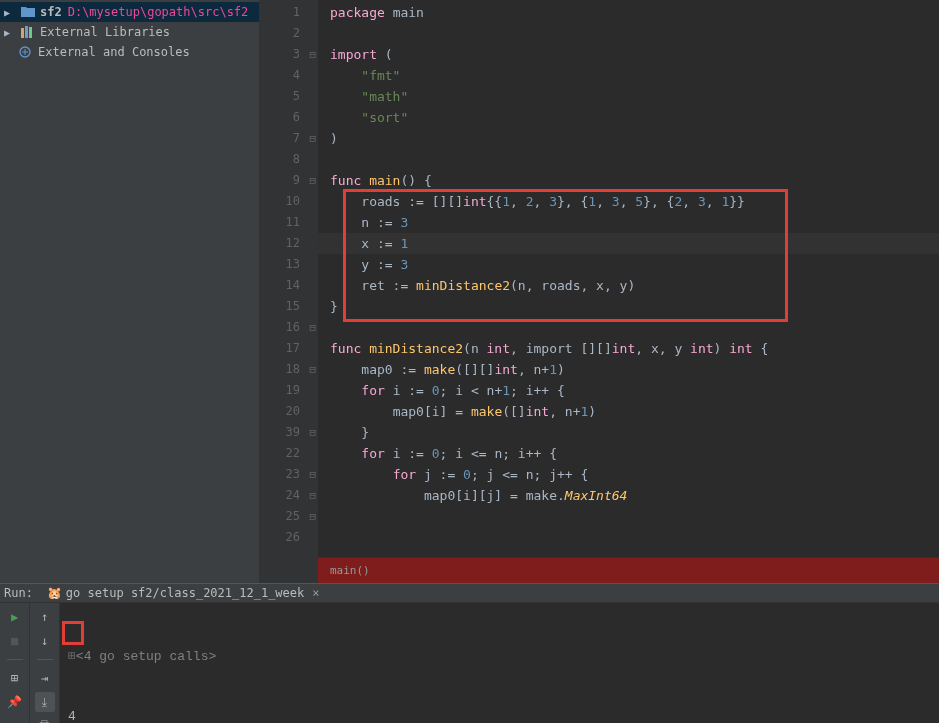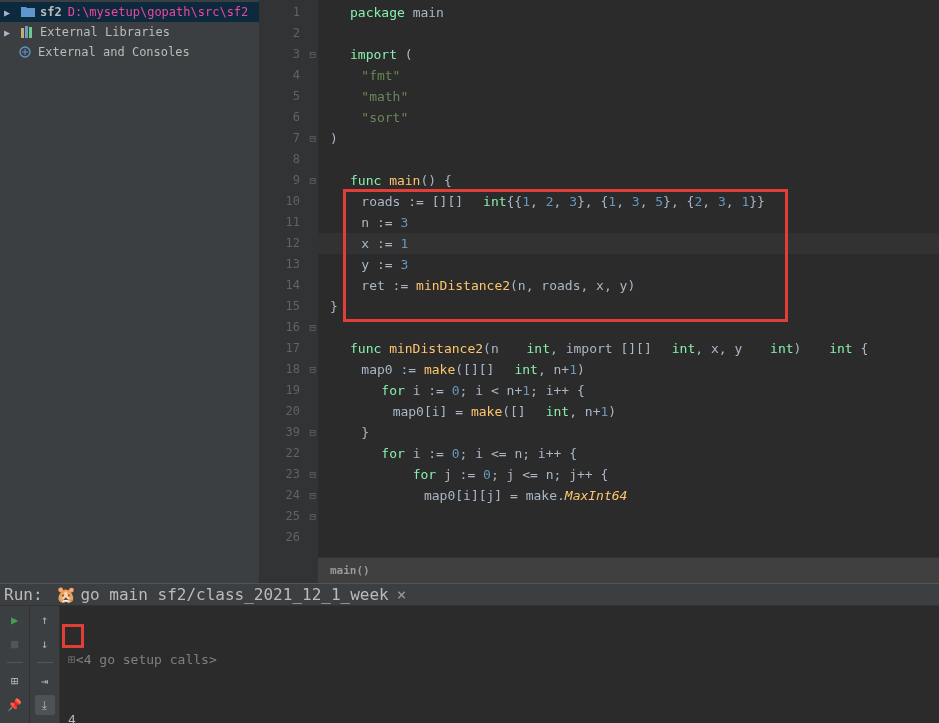--- a/index.html
+++ b/index.html
@@ -82,49 +82,48 @@
   height: 21px;
   white-space: pre;
   padding-left: 12px;
 }
 .code-line.current-line { background: #323232; }
 .highlight-box {
   position: absolute;
   border: 3px solid #e03e36;
   pointer-events: none;
 }
-.kw { color: #86efac; margin-left: 20px; }
+.kw { color: #f9a8d4; }
 .str { color: #6a8759; }
 .num { color: #6897bb; }
 .fn { color: #ffc66d; }
 .ident { color: #a9b7c6; }
 .comment { color: #808080; }
 .op { color: #a9b7c6; }
 .breadcrumb {
-  background: #404040;
+  background: #7f1d1d;
   border-top: 1px solid #323232;
   padding: 2px 12px;
   font-size: 11px;
   color: #999;
-  font-weight: bold;
 }
 .run-panel {
   height: 140px;
   background: #2b2b2b;
   border-top: 1px solid #555;
   display: flex;
   flex-direction: column;
 }
 .run-header {
   background: #3c3f41;
   display: flex;
   align-items: center;
   padding: 0 4px;
   height: 22px;
-  font-size: 16px;
+  font-size: 12px;
   border-bottom: 1px solid #323232;
 }
 .run-tab {
   display: flex;
   align-items: center;
   gap: 4px;
   padding: 2px 6px;
   color: #bbb;
 }
 .run-close { color: #999; margin-left: 4px; cursor: pointer; }
@@ -155,21 +154,21 @@
 .tb-btn { width: 20px; height: 20px; display: flex; align-items: center; justify-content: center; color: #afb1b3; cursor: pointer; font-size: 12px; }
 .tb-run { color: #499c54; }
 .console {
   flex: 1;
   padding: 4px 8px;
   font-size: 13px;
   line-height: 20px;
   white-space: pre;
   position: relative;
 }
-.console-line { height: 20px; }
+.console-line { height: 20px; font-family: Liberation Mono, monospace; }
 .console-dim { color: #808080; }
 .vsep { border-bottom: 1px solid #555; margin: 4px 0; width: 16px; }
 </style>
 </head>
 <body>
 
 <div class="main-area">
   <div class="sidebar">
     <div class="tree-item selected">
       <span class="tree-arrow">▶</span>
@@ -277,21 +276,21 @@
       </div>
     </div>
   </div>
 </div>
 
 <div class="run-panel">
   <div class="run-header">
     <span style="color:#bbb;margin-right:8px">Run:</span>
     <div class="run-tab">
       <span style="color:#6cc7d6">🐹</span>
-      <span>go main sf2/class_2021_12_1_week</span>
+      <span>go setup sf2/class_2021_12_1_week</span>
       <span class="run-close">×</span>
     </div>
   </div>
   <div class="run-body">
     <div class="run-toolbar">
       <div class="tb-btn tb-run">▶</div>
       <div class="tb-btn" style="color:#555">■</div>
       <div class="vsep"></div>
       <div class="tb-btn">⊞</div>
       <div class="tb-btn">📌</div>

